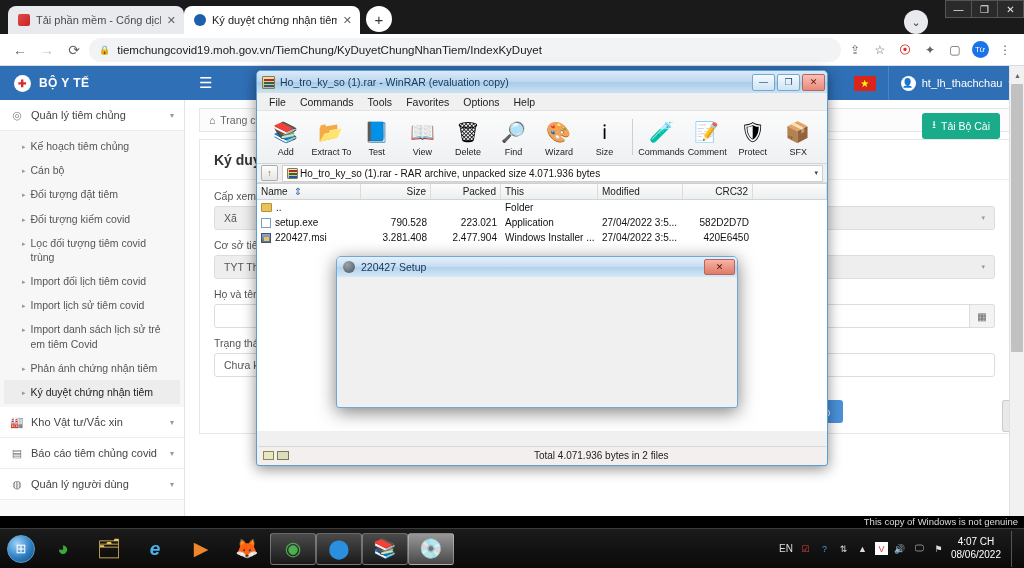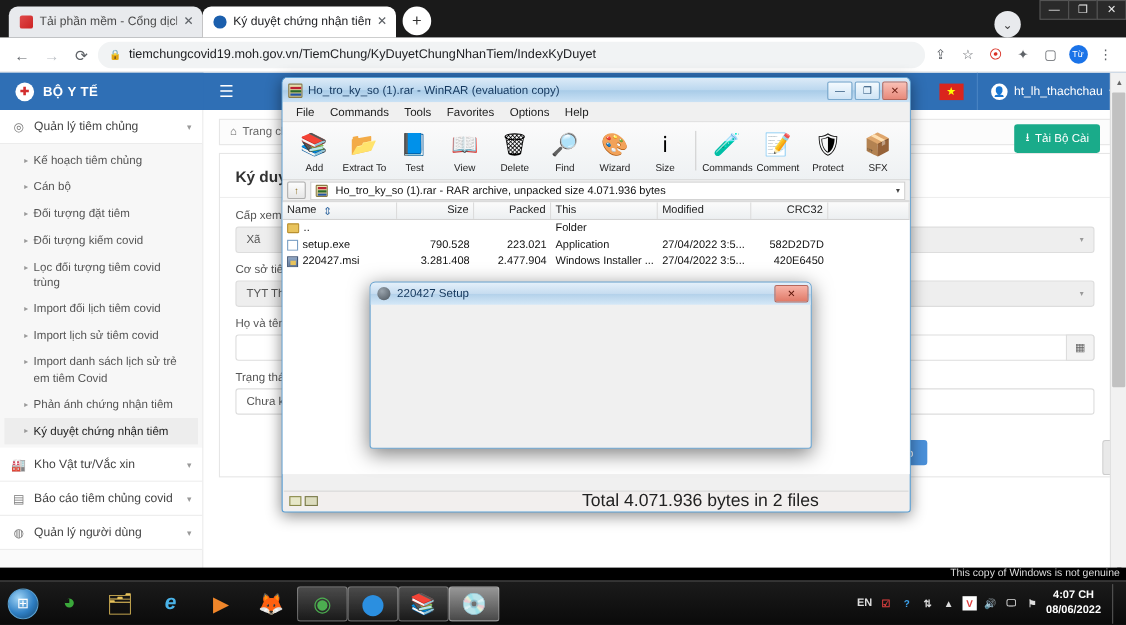--- a/index.html
+++ b/index.html
@@ -203,21 +203,21 @@
     height:19px; background:#f0f0f0; display:flex; align-items:center; gap:4px;
     padding:0 4px; border-bottom:1px solid #d8d8d8;
   }
   .wr-up {
     width:17px;height:16px; border:1px solid #aeaeae; border-radius:2px;
     background:linear-gradient(#fdfdfd,#e6e6e6);
     display:flex;align-items:center;justify-content:center;font-size:9px;color:#8a6b1a;
   }
   .wr-pathbox {
     flex:1; height:17px; background:#fff; border:1px solid #cfcfcf; display:flex;
-    align-items:center; gap:7px; padding:0 4px; font-size:10px; color:#111;justify-content:center;
+    align-items:center; gap:2px; padding:0 4px; font-size:10px; color:#111;justify-content:center;
   }
   .wr-pathbox .arrow { margin-left:auto; font-size:7px; color:#444;}
   .mini-rar { width:11px;height:11px;background:linear-gradient(#efe7b8,#cdbd80);
     border:1px solid #8a7b45;border-radius:1px;position:relative;overflow:hidden;}
   .mini-rar:after{content:"";position:absolute;left:1px;top:1px;width:8px;height:2px;
     background:#b23;box-shadow:0 3px 0 #2a6b2a,0 6px 0 #2255aa;}
 
   .wr-list { height:248px; background:#fff; border-top:1px solid #cfcfcf;}
   .wr-head { display:flex; height:16px; background:linear-gradient(#fbfbfb,#eceff1);
              border-bottom:1px solid #d3d3d3; font-size:10px; color:#222;}
@@ -228,21 +228,21 @@
   .c-packed{width:70px; justify-content:flex-end;} .c-type{width:97px;}
   .c-mod{width:85px;} .c-crc{width:70px; justify-content:flex-end;} .c-rest{flex:1;}
   .ic-folder{width:11px;height:9px;background:#e8c35c;border:1px solid #b9902f;border-radius:1px;}
   .ic-exe{width:10px;height:10px;background:#fff;border:1px solid #7a9fc4;}
   .ic-msi{width:10px;height:10px;background:linear-gradient(#8fa8c8,#5b7396);border:1px solid #3f5474;
           position:relative;}
   .ic-msi:after{content:"";position:absolute;left:2px;bottom:1px;width:5px;height:4px;background:#e8c35c;}
   .wr-status {
     position:absolute; left:1px; right:1px; bottom:1px; height:18px;
     background:#f2efee; border-top:1px solid #d8d8d8; display:flex;
-    align-items:center; font-size:16px; color:#222;
+    align-items:center; font-size:10px; color:#222;
   }
   .wr-status .left-ic{ padding:0 5px; display:flex; gap:3px; align-items:center;}
   .sb-k1{width:11px;height:9px;border:1px solid #8a8a4a;background:#e7e7c8;}
   .sb-k2{width:12px;height:9px;border:1px solid #7a7a4a;background:#dcdcbe;}
   .wr-status .total{ position:absolute; left:50%; transform:translateX(-6%); }
 
   
   #setup-dlg {
     position:absolute; left:336px; top:256px; width:402px; height:152px;
     background:#f0f0f0; border:1px solid #6fa8d4; border-radius:5px 5px 3px 3px;
@@ -305,21 +305,21 @@
     border:1px solid #5aa0d0;
     display:flex;align-items:center;justify-content:center;
   }
   .tb-btn { width:46px;height:34px;display:flex;align-items:center;justify-content:center;}
   .tb-btn.framed { background:linear-gradient(rgba(255,255,255,.22),rgba(255,255,255,.06));
                    border:1px solid rgba(255,255,255,.3); border-radius:3px; height:32px;}
   .tb-btn.framed.light { background:linear-gradient(rgba(255,255,255,.55),rgba(255,255,255,.25)); }
   .ic-big { width:26px;height:26px;display:flex;align-items:center;justify-content:center;
             font-size:19px; position:relative;}
   .tray { margin-left:auto; display:flex; align-items:center; gap:6px; padding-right:4px;
-          color:#ddd; font-size:10px;font-weight:bold;}
+          color:#ddd; font-size:10px;}
   .tray .clock { text-align:center; line-height:1.25; font-size:10px; color:#fff;}
   .tray-sq { width:13px;height:13px;display:flex;align-items:center;justify-content:center;font-size:9px;}
   .show-desk { width:9px; height:36px; border-left:1px solid #555; margin-left:4px;}
 </style>
 </head>
 <body>
 
 <div id="desktop"></div>
 
 <div id="chrome-window">

